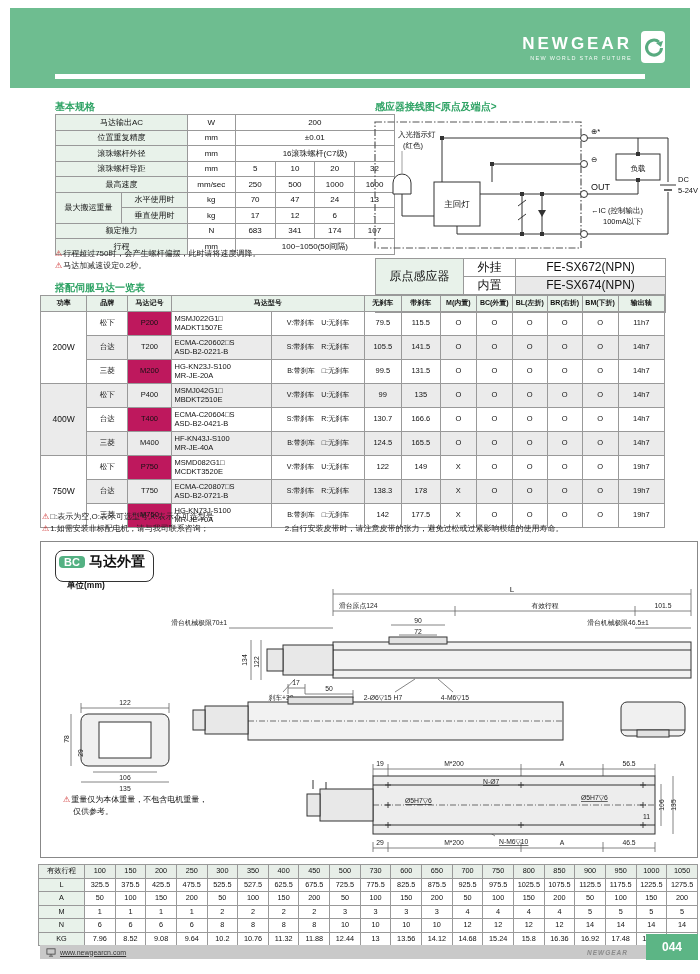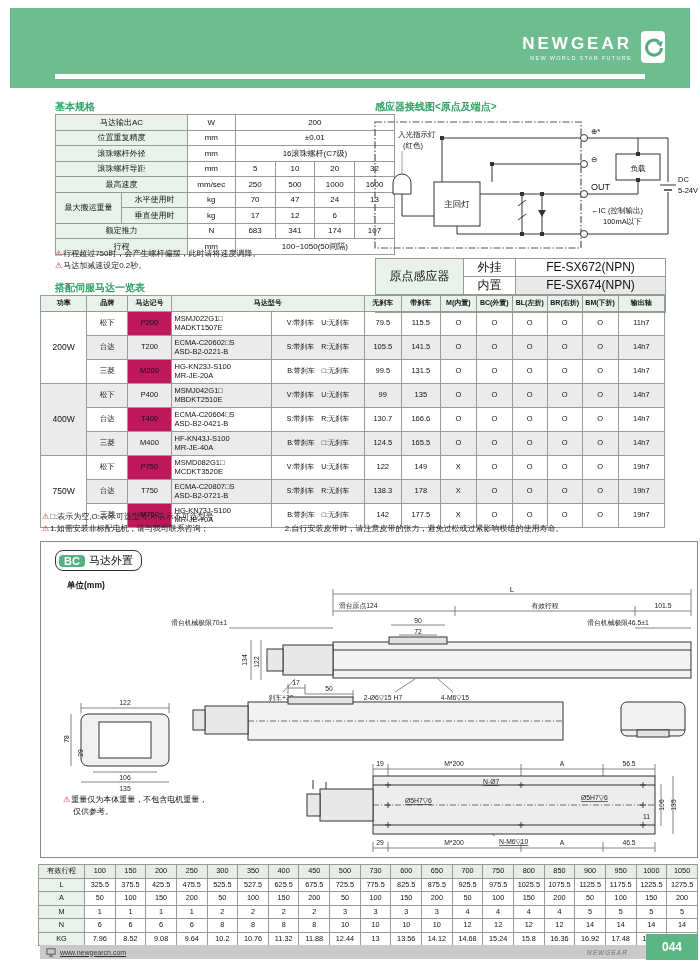--- a/index.html
+++ b/index.html
@@ -40,23 +40,23 @@
   .mt td{height:21px;font-size:7.5px}
   .mt td.pw{font-size:8.5px}
   .mt tr.alt>td{background:#ebebeb}
   .mt td.code{background:#be185d}
   .mt td.model{white-space:pre-line;text-align:left;padding-left:3px}
   .mt td.brake{white-space:nowrap;font-size:7px}
   .mt tr.gs>td{border-top:1.5px solid #555}
   
   .bc-panel{position:absolute;left:40px;top:541px;width:656px;height:315px;border:1px solid #888}
   .bc-head{position:absolute;left:14px;top:8px;display:flex;align-items:center;gap:4px;
-           border:1.5px solid #333;border-radius:8px;padding:2px 8px 2px 3px;background:#fff}
+           border:1.5px solid #333;border-radius:8px;padding:2px 8px 10px 3px;background:#fff}
   .bc-chip{background:#54b183;color:#fff;font-weight:bold;font-size:11px;padding:0 5px;border-radius:4px}
-  .bc-name{font-weight:normal;font-size:11px}
+  .bc-name{font-weight:bold;font-size:14px}
   .unit-label{position:absolute;left:26px;top:38px;font-size:8.5px;font-weight:bold}
   .cad{position:absolute;right:10px;top:5px;display:flex;align-items:center;gap:3px}
   .cad-icon{width:32px;height:21px;border:1px solid #9bb3a4;border-radius:5px;display:flex;flex-direction:column;
             align-items:center;justify-content:center;color:#7b9a89;font-size:4.5px;line-height:1;background:#fff}
   .cad-pill{background:#58b488;color:#fff;font-size:8px;padding:3px 9px;border-radius:10px;white-space:nowrap}
   .dwg{position:absolute;left:2px;top:42px}
   .dwg text{font-size:6.8px;fill:#222}
   .weight-note{position:absolute;left:22px;top:252px;font-size:8px;line-height:1.5}
   
   .st{position:absolute;left:38px;top:864px;width:660px;border:1.5px solid #555}

